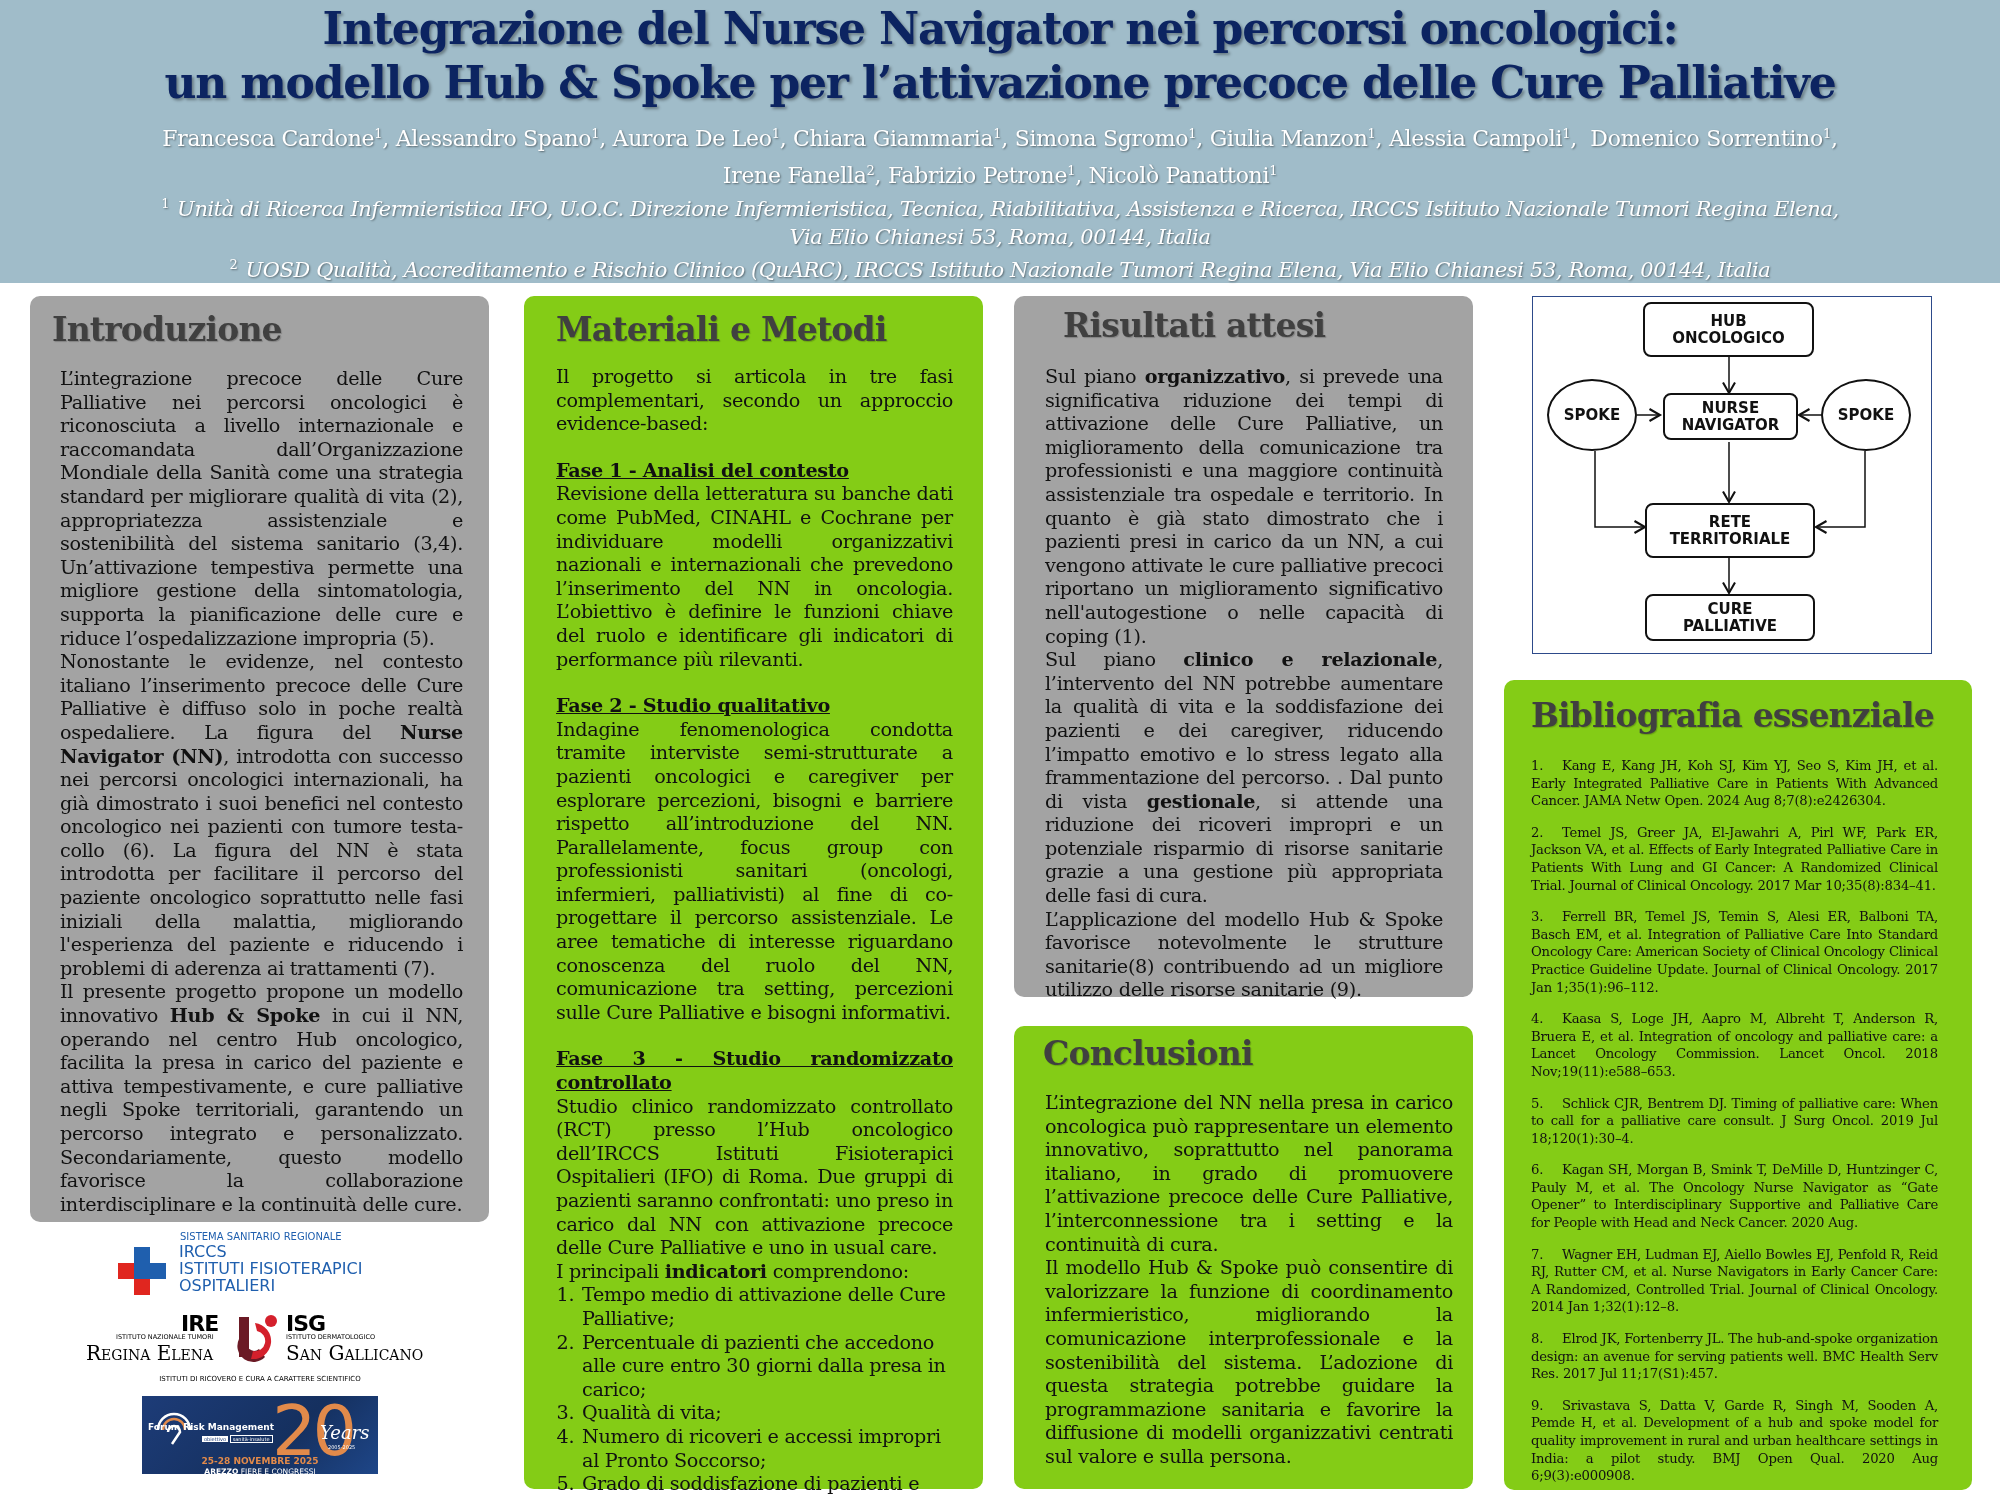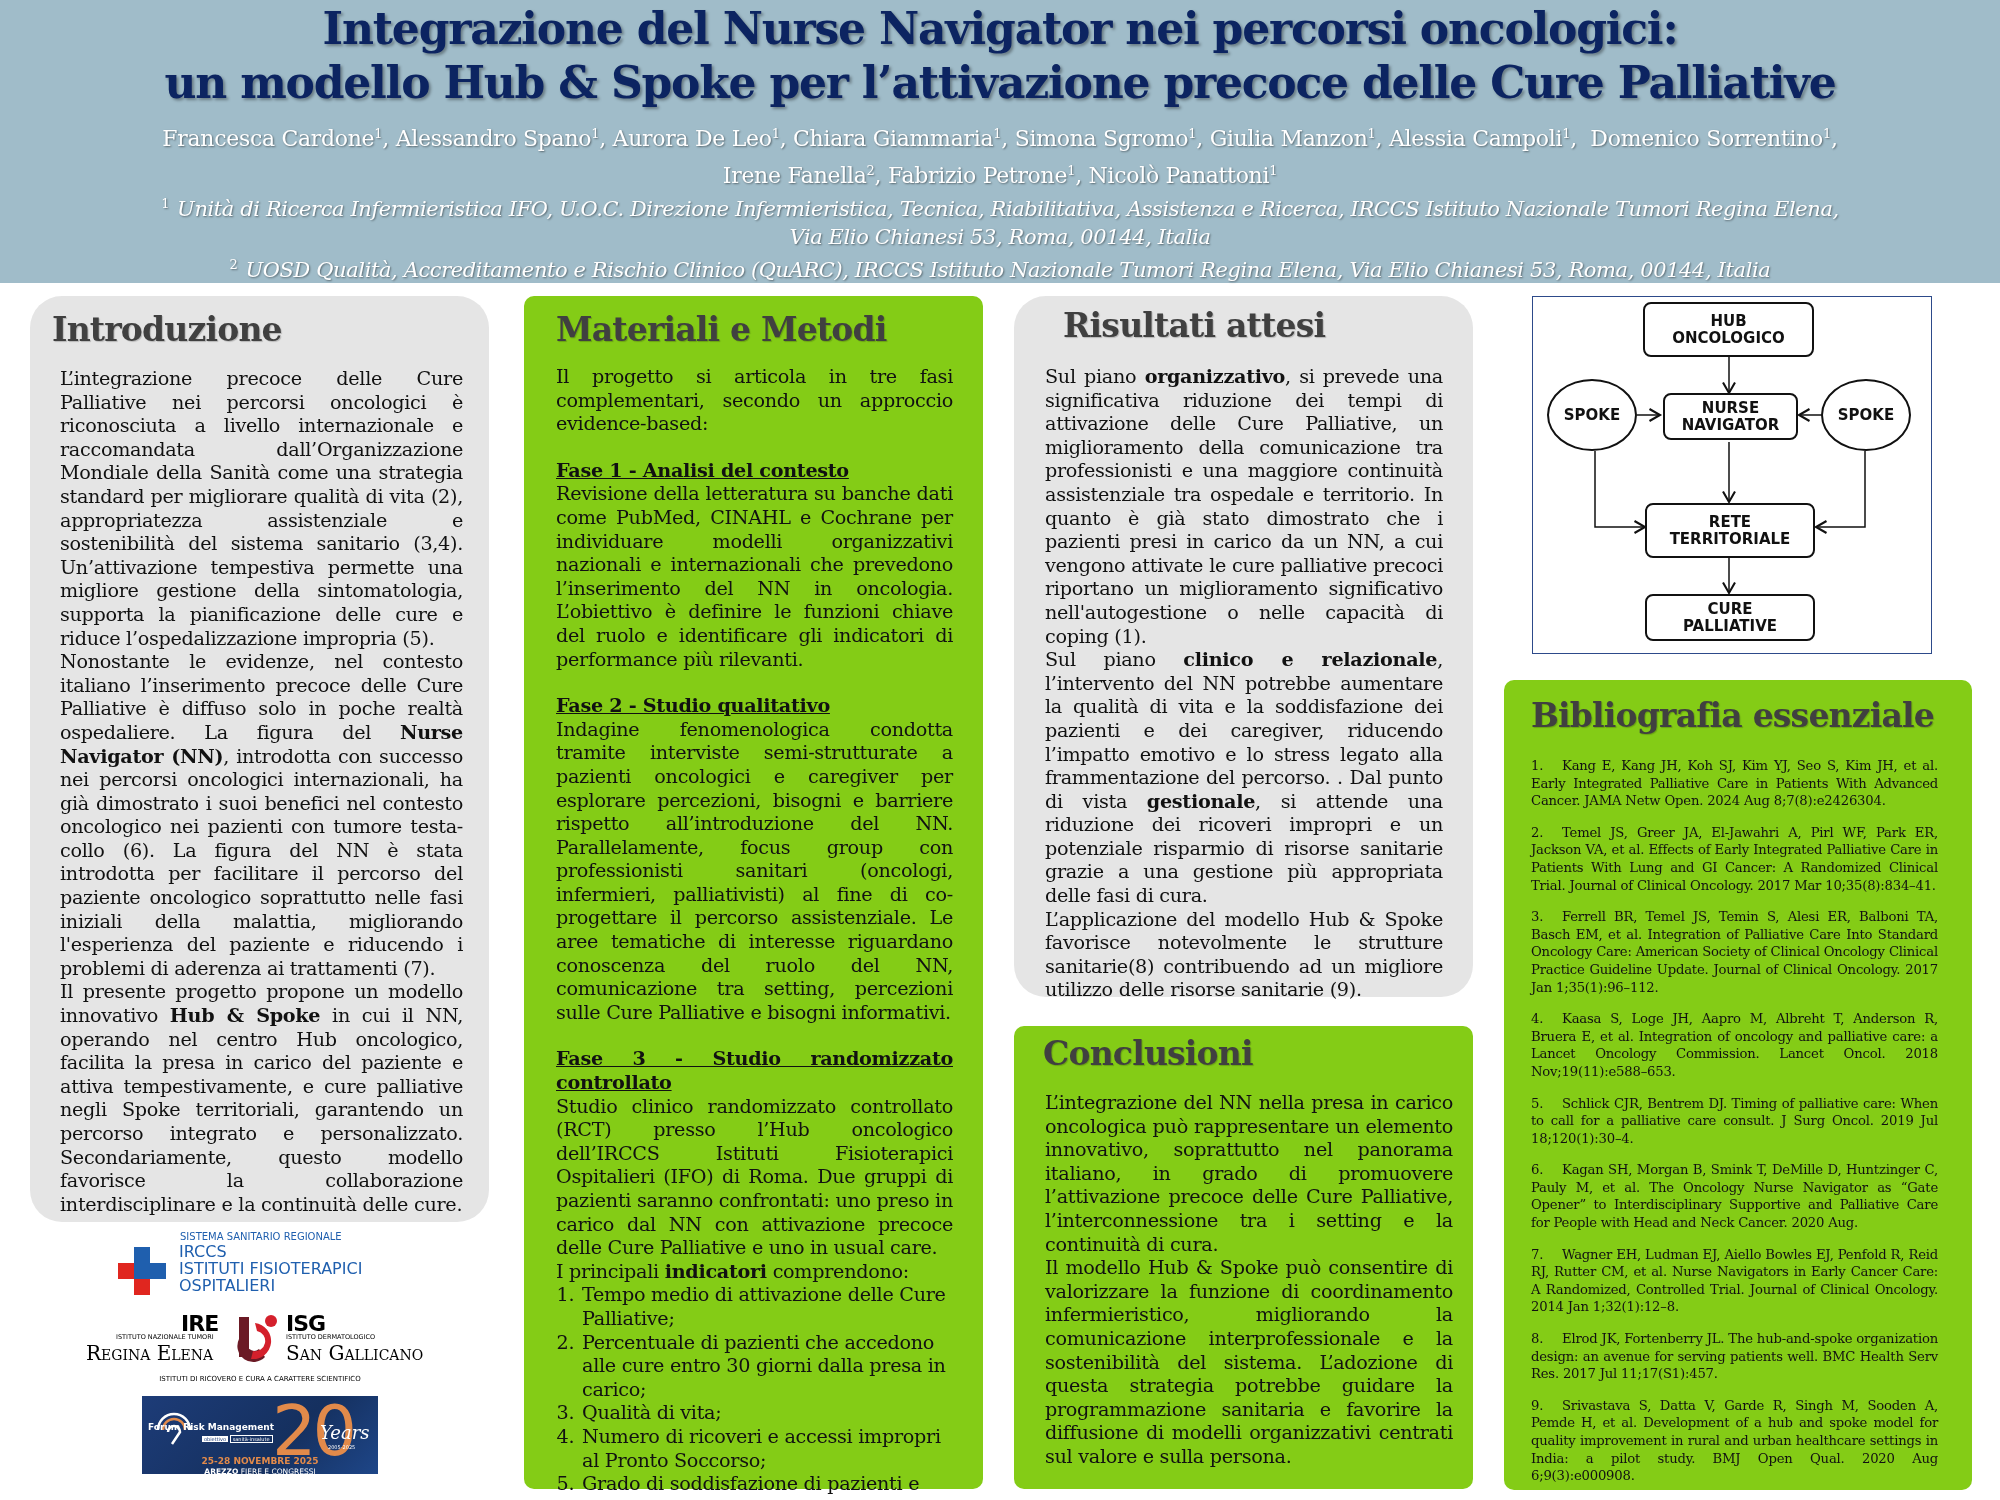--- a/index.html
+++ b/index.html
@@ -28,21 +28,21 @@
     position:absolute; left:60px; right:60px; top:190px;
     color:#fff; font-style:italic; font-size:21px; line-height:28px; letter-spacing:-0.4px;
     text-shadow:1px 1px 2px rgba(0,0,0,0.45);
   }
   .affil sup { font-size:13px; font-style:normal; margin-right:8px; }
 
   
   .panel {
     position:absolute; border-radius:10px; box-sizing:border-box;
   }
-  .grey { background:#e5e5e5;border-radius:32px; }
+  .grey { background:#a3a3a3; }
   .blue { background:#84cc16; }
   .panel h2 {
     margin:0; font-family:"DejaVu Serif", serif; font-weight:bold;
     font-size:33px; color:#404040; letter-spacing:-0.8px;
     text-shadow:1px 1px 1px rgba(0,0,0,0.2);
   }
   .body-text {
     font-size:19.2px; line-height:23.6px; text-align:justify; color:#111;
     letter-spacing:-0.3px;
   }

